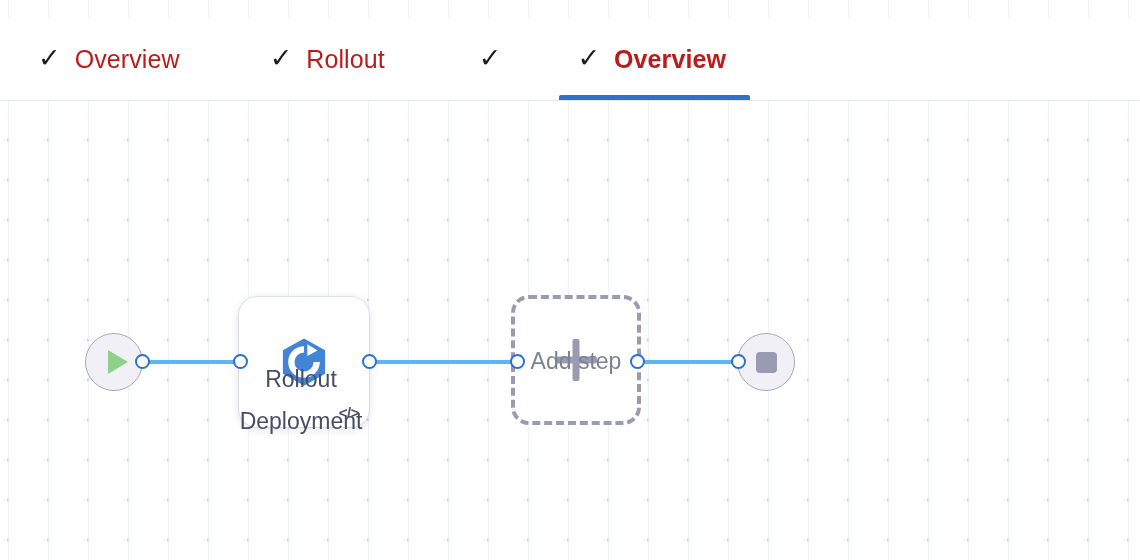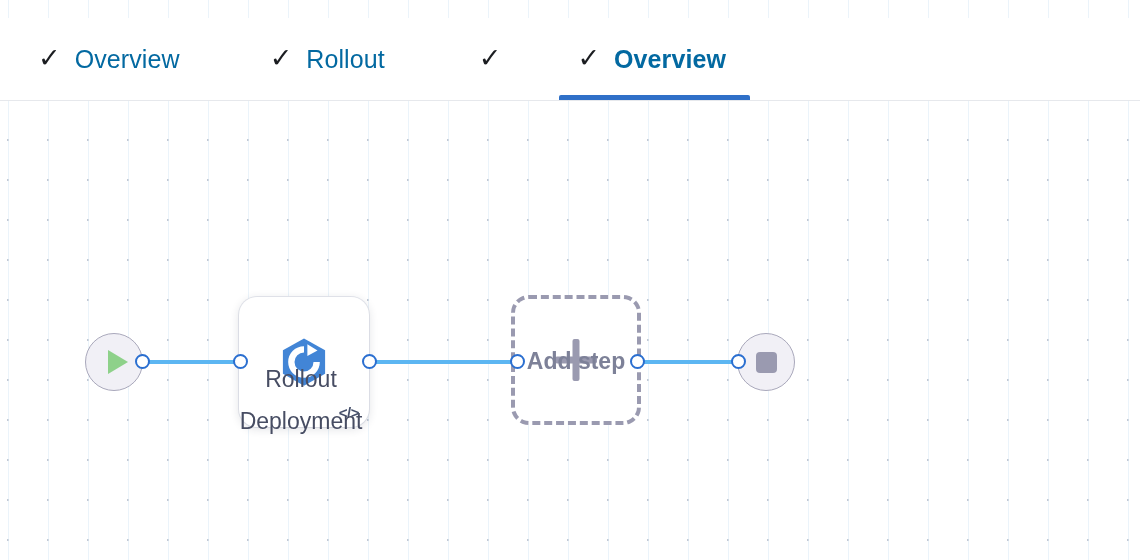--- a/index.html
+++ b/index.html
@@ -69,21 +69,21 @@
   .tab-check {
     font-size: 27px;
     line-height: 1;
     color: #1b1d21;
     font-weight: 500;
     display: inline-block;
     transform: translateY(-1px);
   }
   .tab-label {
     font-size: 25px;
-    color: #0369a1;
+    color: #b91c1c;
     letter-spacing: 0.1px;
     white-space: nowrap;
   }
   .tab.active .tab-label { font-weight: bold; }
   .tab-underline {
     position: absolute;
     left: 0;
     right: 0;
     bottom: 0;
     height: 5px;
@@ -274,21 +274,21 @@
       </svg>
       <span class="code-badge">&lt;/&gt;</span>
     </div>
     <div class="node-label" style="left:199px; top:257px; width:204px;">Rollout
 Deployment</div>
 
     <div class="add-card" style="left:511px; top:194px;">
       <span class="plus-h"></span>
       <span class="plus-v"></span>
     </div>
-    <div class="node-label muted" style="left:476px; top:239px; width:200px;font-weight:bold;">Add step</div>
+    <div class="node-label muted" style="left:476px; top:239px; width:200px;">Add step</div>
 
     <div class="round-node" style="left:737px; top:232px;">
       <div class="stop-square"></div>
     </div>
 
     <div class="port" style="left:135px; top:253px;"></div>
     <div class="port" style="left:233px; top:253px;"></div>
     <div class="port" style="left:362px; top:253px;"></div>
     <div class="port" style="left:510px; top:253px;"></div>
     <div class="port" style="left:630px; top:253px;"></div>

